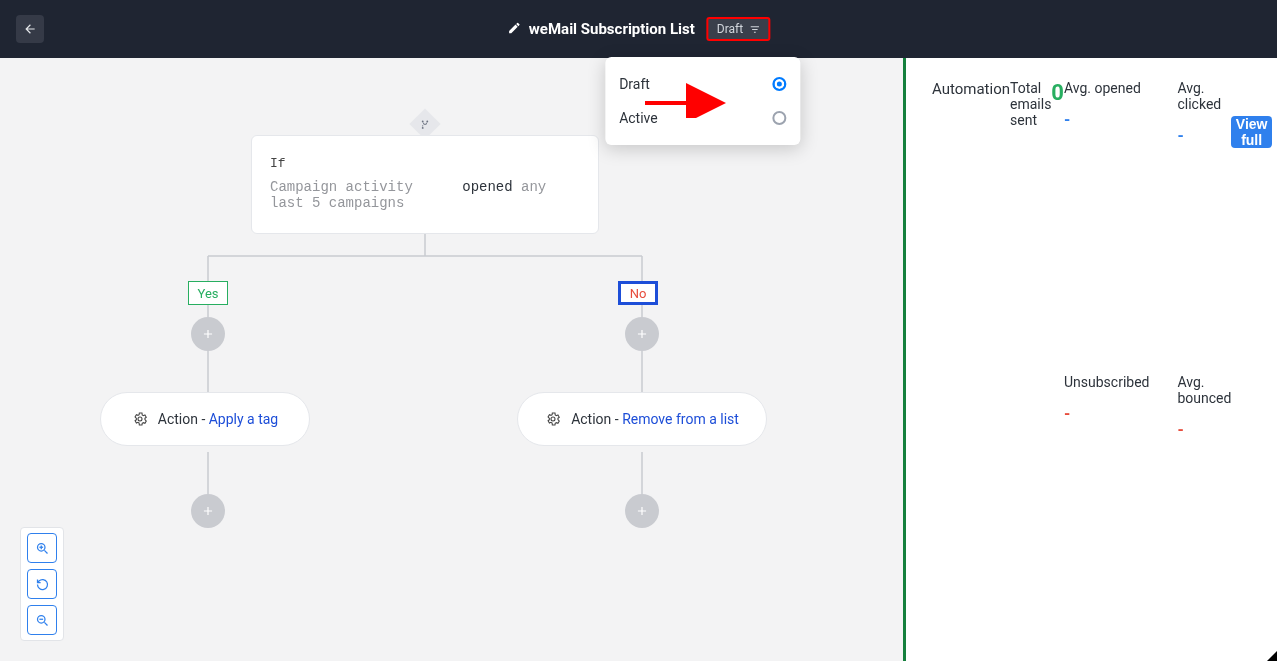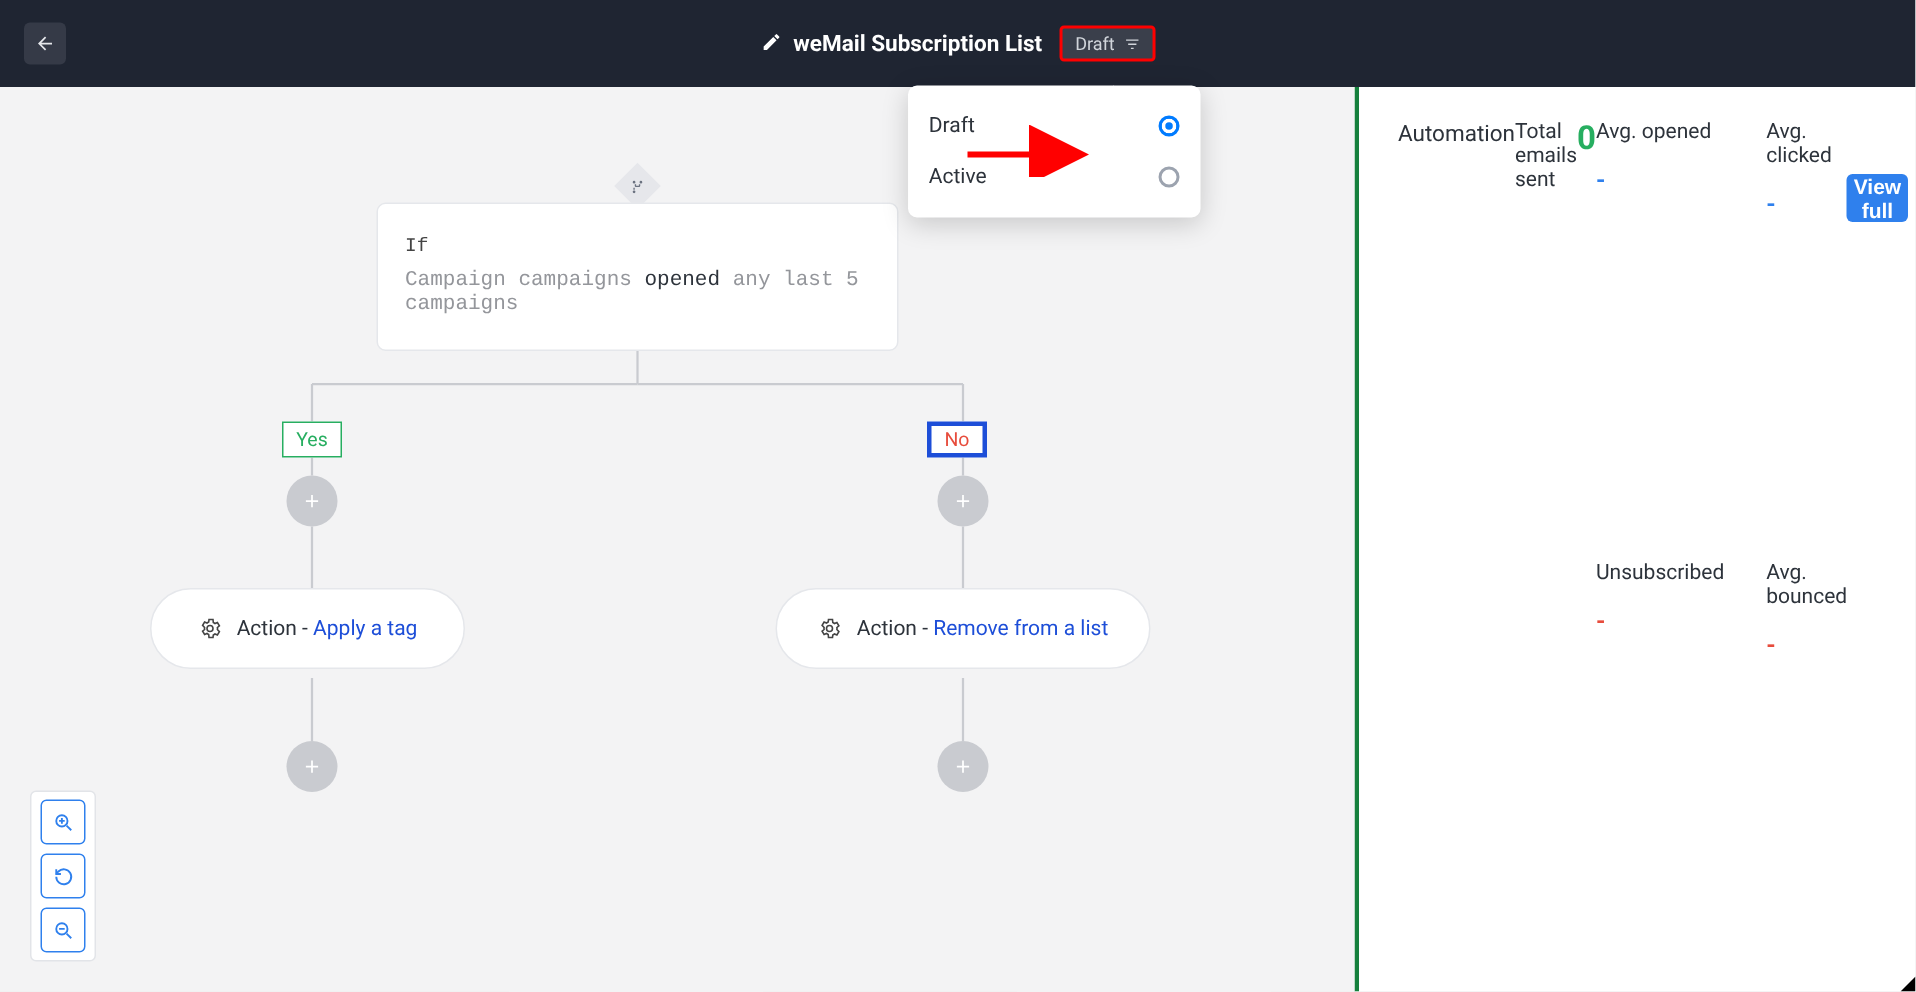--- a/index.html
+++ b/index.html
@@ -35,21 +35,21 @@
   .zoom-btn { width:30px; height:30px; border:1px solid #2f80ed; background:transparent; border-radius:4px; display:flex; align-items:center; justify-content:center; cursor:pointer; }
   .zoom-btn svg { width:15px; height:15px; stroke:#2f80ed; fill:none; stroke-width:2; }
 
   
   .flow-svg { position:absolute; inset:0; z-index:0; }
   .diamond { position:absolute; top:55px; left:414px; width:22px; height:22px; background:#e6e7eb; transform:rotate(45deg); display:flex; align-items:center; justify-content:center; z-index:1; }
   .diamond svg { transform:rotate(-45deg); width:11px; height:11px; fill:#6b7280; }
   .if-box { position:absolute; top:77px; left:251px; width:348px; background:#fff; border:1px solid #e5e7eb; border-radius:6px; padding:20px 18px 22px; text-align:left; z-index:1;font-family:Liberation Mono, monospace; }
   .if-title { font-size:13px; color:#444; margin-bottom:8px; font-weight:500;}
   .if-body { font-size:14px; color:#94969b; }
-  .if-body .strong { color:#2d333b; font-weight:400; }
+  .if-body .strong { color:#2d333b; font-weight:400;margin-left:41px; }
 
   .branch-label { position:absolute; width:40px; height:24px; border-radius:0; font-size:13px; display:flex; align-items:center; justify-content:center; z-index:1; }
   .yes-label { top:223px; left:188px; color:#27ae60; border:1px solid #27ae60; background:#fff; }
   .no-label  { top:223px; left:618px; color:#e74c3c; border:3px solid #1d4ed8; background:#fff; }
 
   .plus-circle { position:absolute; width:34px; height:34px; border-radius:50%; background:#c9cbd0; color:#fff; display:flex; align-items:center; justify-content:center; font-size:20px; font-weight:300; cursor:pointer; z-index:1; }
   .plus-circle svg { width:14px; height:14px; fill:#fff; }
   .pc-yt { top:259px; left:191px; }
   .pc-nt { top:259px; left:625px; }
   .pc-yb { top:436px; left:191px; }
@@ -141,21 +141,21 @@
 
     <div class="diamond">
       <svg viewBox="0 0 24 24">
           <path d="M7 3a2 2 0 1 0 .001 4.001A2 2 0 0 0 7 3zm10 0a2 2 0 1 0 .001 4.001A2 2 0 0 0 17 3zM7 17a2 2 0 1 0 .001 4.001A2 2 0 0 0 7 17zm1-9v2c0 1.1.9 2 2 2h4c1.1 0 2-.9 2-2V8h-2v2h-4V8H8zm0 8V13H6v3h2z"></path>
         </svg>
     </div>
 
     <div class="if-box">
       <div class="if-title">If</div>
       <div class="if-body">
-        <span>Campaign campaigns</span>
+        <span>Campaign activity</span>
         <span class="strong">opened</span>
         <span>any last 5 campaigns</span>
       </div>
     </div>
 
     <div class="branch-label yes-label">Yes</div>
     <div class="branch-label no-label">No</div>
 
     <div class="plus-circle pc-yt">
         <svg viewBox="0 0 24 24">

